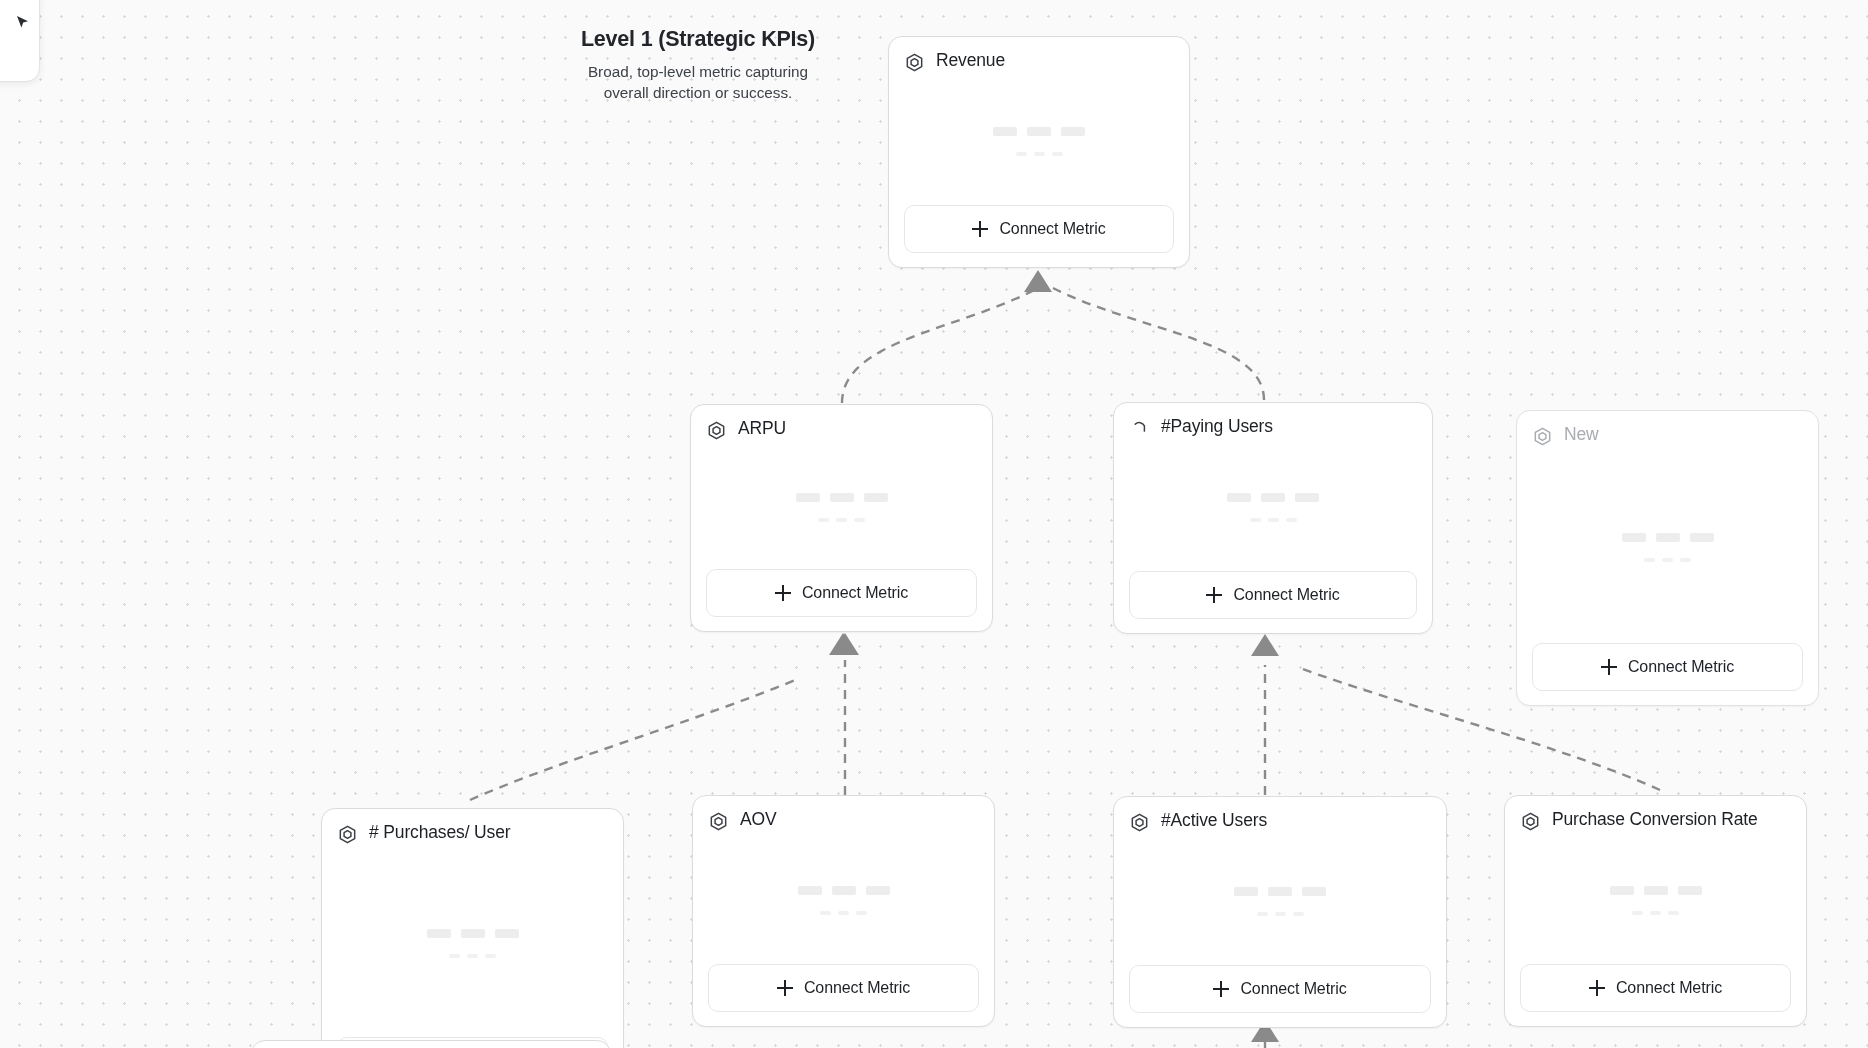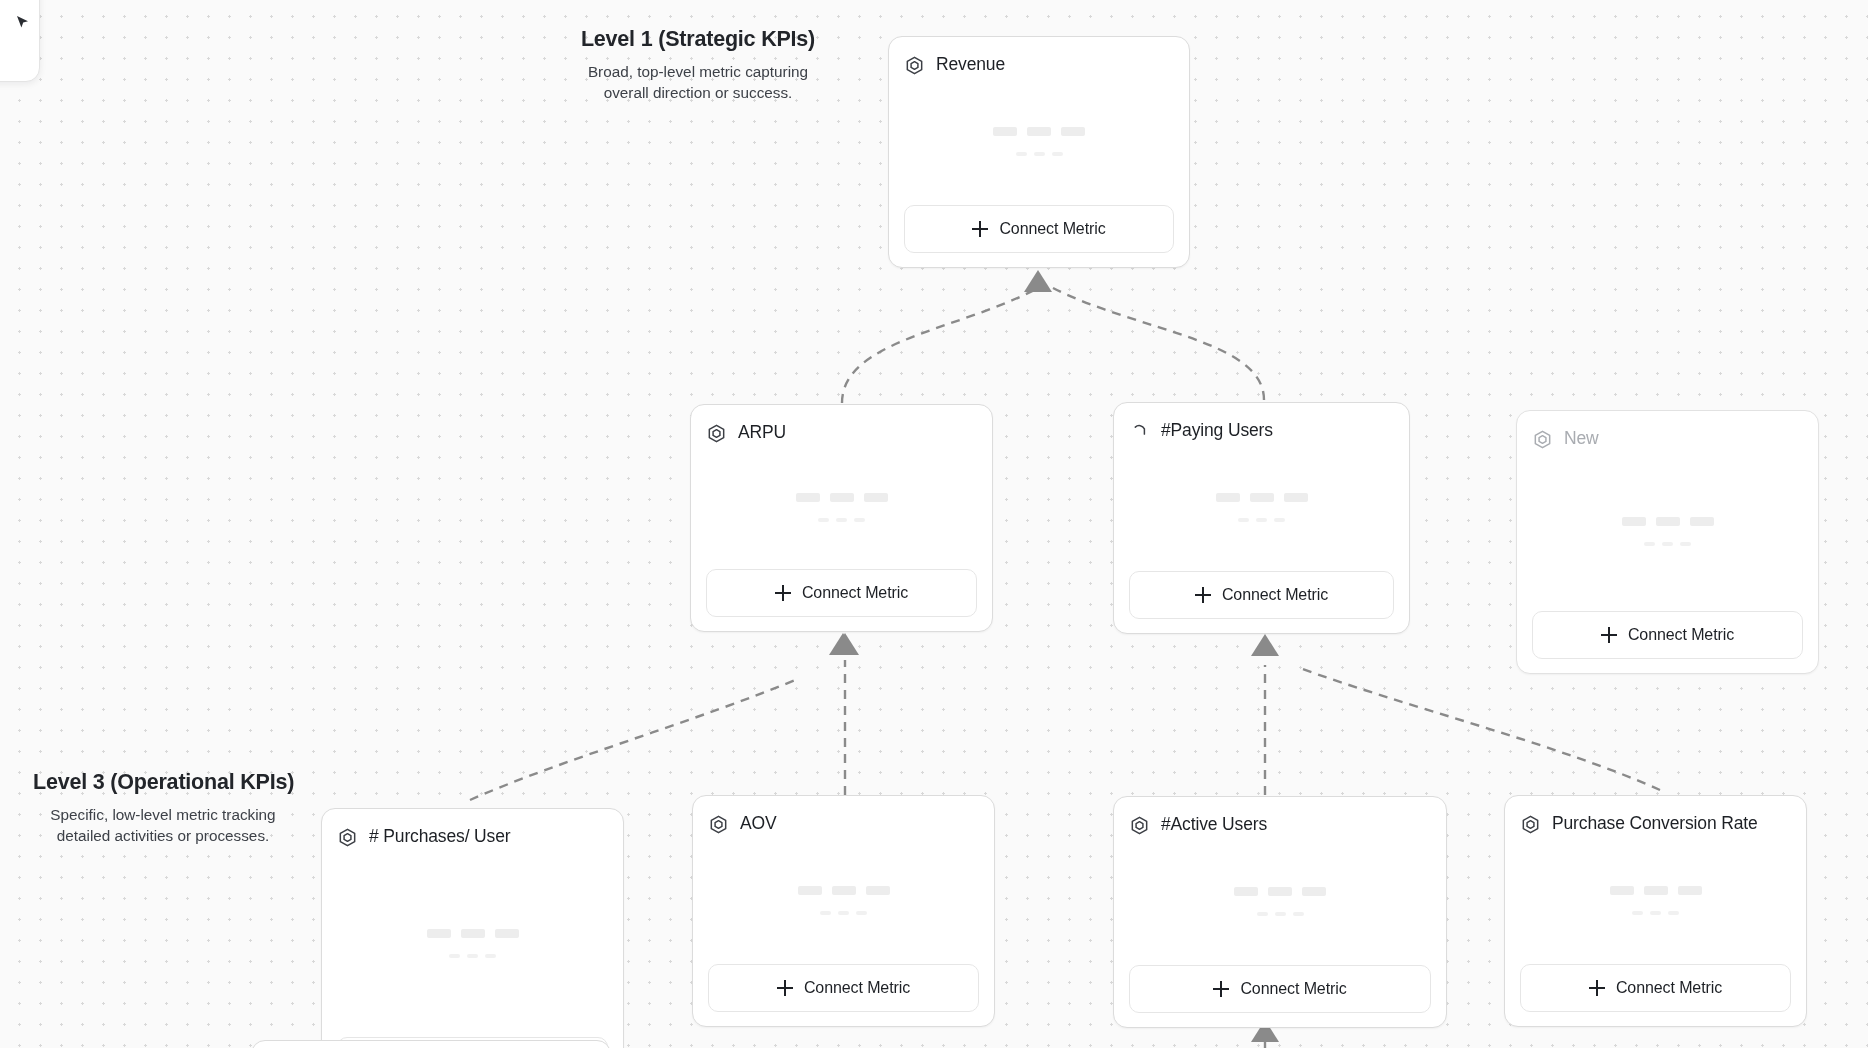--- a/index.html
+++ b/index.html
@@ -75,21 +75,20 @@
     box-shadow: 0 1px 2px rgba(16,18,22,0.045);
     display: flex;
     flex-direction: column;
     padding: 15px 15px 14px 15px;
     overflow: hidden;
   }
   .card.muted { border-color: #e2e2e2; }
 
   .card-head {
     display: flex;
-    align-items: center;
     gap: 11px;
     height: 26px;
     flex: none;
   }
   .card-icon {
     width: 21px;
     height: 21px;
     flex: none;
     display: block;
     color: #3c3f45;
@@ -222,25 +221,20 @@
     </span>
   </div>
 
   <div class="level-label" style="left:573px; top:26px; width:250px;">
     <div class="level-title">Level 1 (Strategic KPIs)</div>
     <div class="level-desc">Broad, top-level metric capturing
 overall direction or success.</div>
   </div>
 
 
-  <div class="level-label" style="left:33px; top:769px; width:260px;">
-    <div class="level-title">Level 3 (Operational KPIs)</div>
-    <div class="level-desc">Specific, low-level metric tracking
-detailed activities or processes.</div>
-  </div>
 
   <div class="card" style="left:888px; top:36px; width:302px; height:232px;">
     <div class="card-head">
       <span class="card-icon">
         <svg viewBox="0 0 24 24" fill="none" stroke="currentColor" stroke-width="1.7" stroke-linejoin="round">
           <path d="M12 2.6 L20.2 7.3 L20.2 16.7 L12 21.4 L3.8 16.7 L3.8 7.3 Z"></path>
           <path d="M12 7.6 L15.9 9.8 L15.9 14.2 L12 16.4 L8.1 14.2 L8.1 9.8 Z"></path>
         </svg>
       </span>
       <span class="card-title">Revenue</span>
@@ -284,21 +278,21 @@
         <span class="skel"></span>
         <span class="skel"></span>
       </div>
     </div>
     <div class="connect-btn">
       <span class="plus-icon"></span>
       <span class="connect-label">Connect Metric</span>
     </div>
   </div>
 
-  <div class="card" style="left:1113px; top:402px; width:297px; height:232px;">
+  <div class="card" style="left:1113px; top:402px; width:320px; height:232px;">
     <div class="card-head">
       <span class="card-icon">
         <svg viewBox="0 0 24 24" fill="none" stroke="currentColor" stroke-width="1.7" stroke-linecap="round">
           <path d="M7.2 7.0 A 6.6 6.6 0 0 1 17.6 9.0 L 17.6 15.0"></path>
         </svg>
       </span>
       <span class="card-title">#Paying Users</span>
     </div>
     <div class="card-body">
       <div class="skel-row primary">
@@ -311,21 +305,21 @@
         <span class="skel"></span>
         <span class="skel"></span>
       </div>
     </div>
     <div class="connect-btn">
       <span class="plus-icon"></span>
       <span class="connect-label">Connect Metric</span>
     </div>
   </div>
 
-  <div class="card muted" style="left:1516px; top:410px; width:303px; height:264px;">
+  <div class="card muted" style="left:1516px; top:410px; width:303px; height:296px;">
     <div class="card-head">
       <span class="card-icon">
         <svg viewBox="0 0 24 24" fill="none" stroke="currentColor" stroke-width="1.7" stroke-linejoin="round">
           <path d="M12 2.6 L20.2 7.3 L20.2 16.7 L12 21.4 L3.8 16.7 L3.8 7.3 Z"></path>
           <path d="M12 7.6 L15.9 9.8 L15.9 14.2 L12 16.4 L8.1 14.2 L8.1 9.8 Z"></path>
         </svg>
       </span>
       <span class="card-title">New</span>
     </div>
     <div class="card-body">

